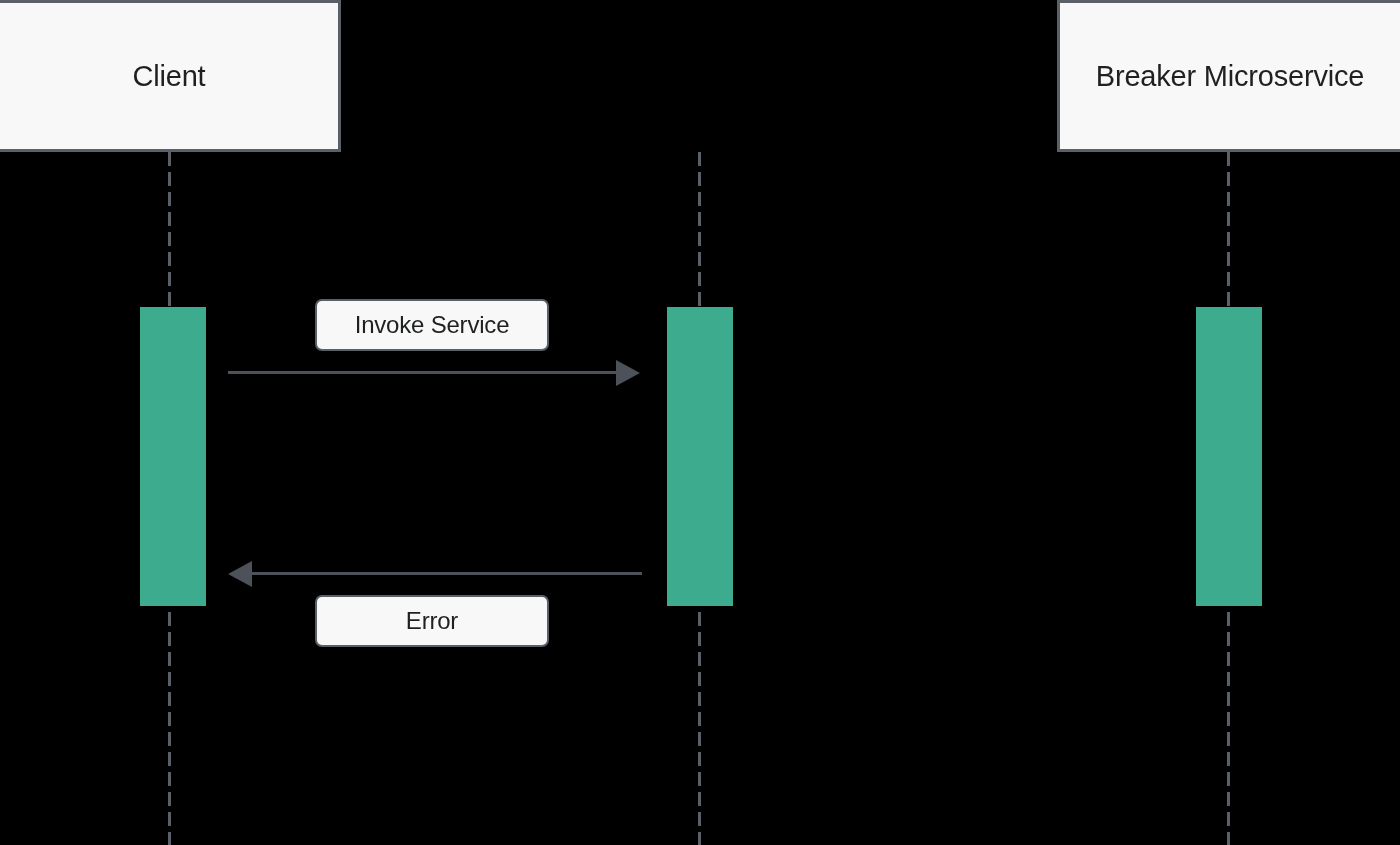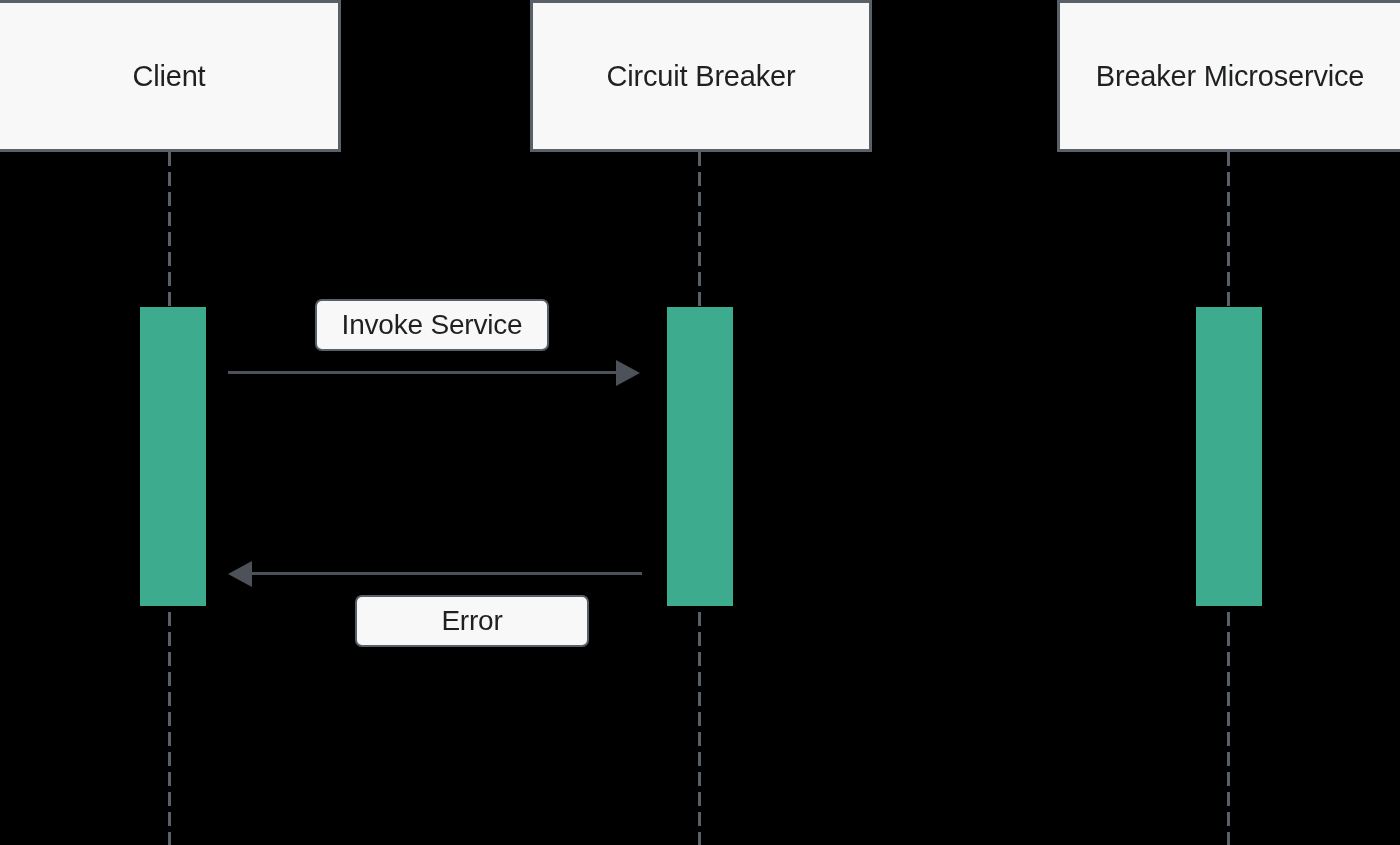--- a/index.html
+++ b/index.html
@@ -76,21 +76,21 @@
     position: absolute;
     box-sizing: border-box;
     background: #F8F8F8;
     border: 2px solid #5A6068;
     border-radius: 7px;
     display: flex;
     align-items: center;
     justify-content: center;
   }
   .msg-label-text {
-    font-size: 28px;
+    font-size: 24px;
     color: #1F2020;
     line-height: 1;
     white-space: nowrap;
     letter-spacing: -0.2px;
   }
 </style>
 </head>
 <body>
 
 <div id="canvas">
@@ -100,33 +100,30 @@
   <div class="lifeline" style="left:1227px; top:152px; height:693px;"></div>
 
   <div class="activation" style="left:140px; top:307px; width:66px; height:299px;"></div>
   <div class="activation" style="left:667px; top:307px; width:66px; height:299px;"></div>
   <div class="activation" style="left:1196px; top:307px; width:66px; height:299px;"></div>
 
   <div class="participant-box" style="left:-3px; top:0px; width:344px; height:152px;">
     <span class="participant-label">Client</span>
   </div>
 
-  <div class="participant-box" style="left:530px; top:0px; width:342px; height:152px;">
-    <span class="participant-label">Circuit Breaker</span>
-  </div>
 
   <div class="participant-box" style="left:1057px; top:0px; width:346px; height:152px;">
     <span class="participant-label">Breaker Microservice</span>
   </div>
 
   <div class="msg-line" style="left:228px; top:371px; width:390px;"></div>
   <div class="arrowhead right" style="left:616px; top:360px;"></div>
   <div class="msg-label" style="left:315px; top:299px; width:234px; height:52px;">
     <span class="msg-label-text">Invoke Service</span>
   </div>
 
   <div class="msg-line" style="left:252px; top:572px; width:390px;"></div>
   <div class="arrowhead left" style="left:228px; top:561px;"></div>
-  <div class="msg-label" style="left:315px; top:595px; width:234px; height:52px;margin-left:40px;">
+  <div class="msg-label" style="left:315px; top:595px; width:234px; height:52px;">
     <span class="msg-label-text">Error</span>
   </div>
 
 </div>
 
 </body></html>

